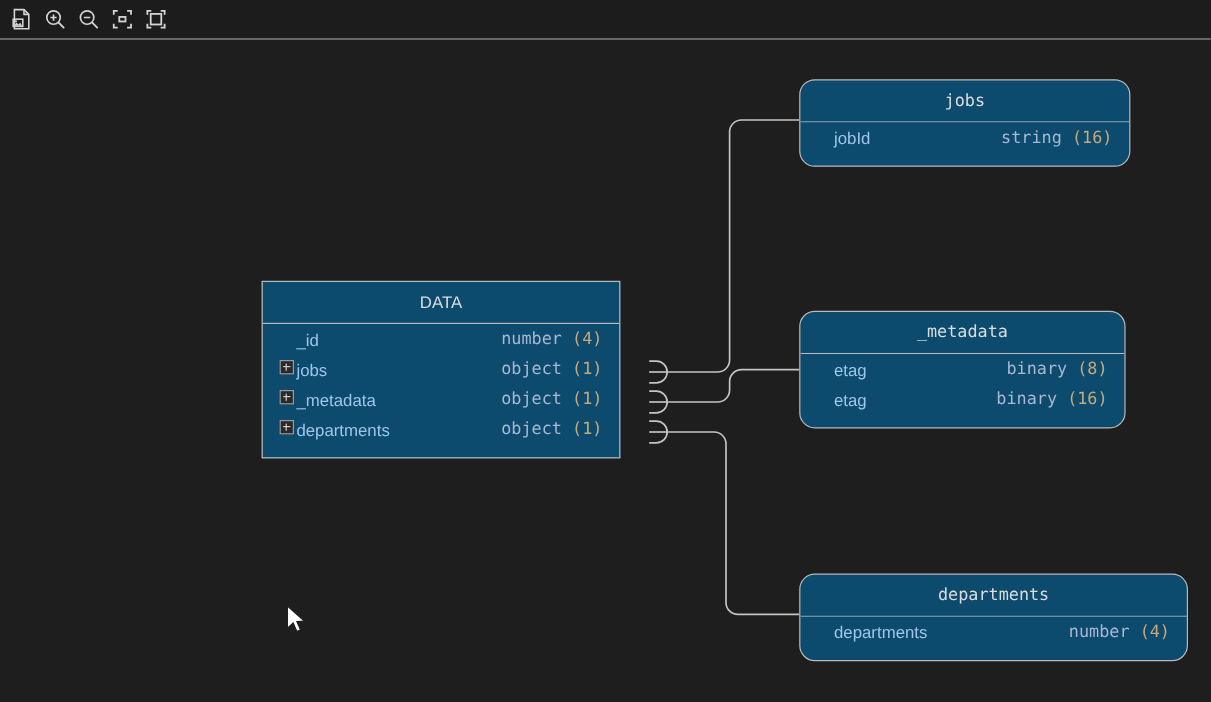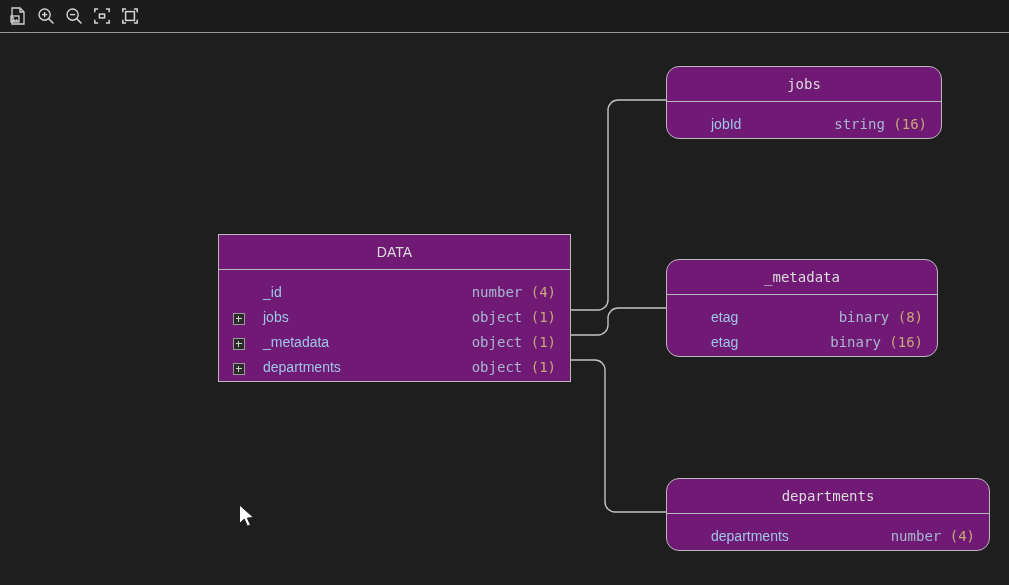--- a/index.html
+++ b/index.html
@@ -61,21 +61,21 @@
     left: 0; top: 0;
     width: 1009px;
     height: 551px;
     pointer-events: none;
   }
 
   
   .table {
     position: absolute;
     box-sizing: border-box;
-    background: #701a75;
+    background: #0c4a6e;
     border: 1px solid #b9b9b9;
   }
   .table.rounded { border-radius: 13px; }
 
   .table-title {
     height: 34px;
     line-height: 34px;
     text-align: center;
     color: #dcdcdc;
     font-size: 14px;
@@ -93,26 +93,25 @@
   }
 
   .table-body { padding: 5px 0 6px 0; }
   .table.rounded .table-body {
     border-bottom-left-radius: 12px;
     border-bottom-right-radius: 12px;
   }
 
   .row {
     display: flex;
-    align-items: flex-end;
+    align-items: flex-start;
     height: 25px;
     padding: 0 14px 0 14px;
     box-sizing: border-box;
     white-space: nowrap;
-    gap: 16px;
   }
   .row .expander {
     width: 12px;
     height: 12px;
     min-width: 12px;
     margin-right: 2px;
     border: 1px solid #9a9a9a;
     background: #2a2a2a;
     position: relative;
     box-sizing: border-box;
@@ -231,21 +230,21 @@
         </g>
 
         <path d="M556 276 H598 a10 10 0 0 0 10 -10 V76 a10 10 0 0 1 10 -10 H666"></path>
 
         <path d="M556 301 H598 a10 10 0 0 0 10 -10 V284 a10 10 0 0 1 10 -10 H666"></path>
 
         <path d="M556 326 H595 a10 10 0 0 1 10 10 V468 a10 10 0 0 0 10 10 H666"></path>
       </g>
     </svg>
 
-    <div class="table" id="tbl-data" style="left: 218px; top: 200px; width: 353px;">
+    <div class="table" id="tbl-data" style="left: 218px; top: 200px; width: 299px;">
       <div class="table-title">DATA</div>
       <div class="table-body">
           <div class="row">
             <span class="spacer"></span>
             <span class="fname">_id</span>
             <span class="ftype">number <span class="card">(4)</span></span>
           </div>
           <div class="row">
             <span class="expander"></span>
             <span class="fname">jobs</span>

